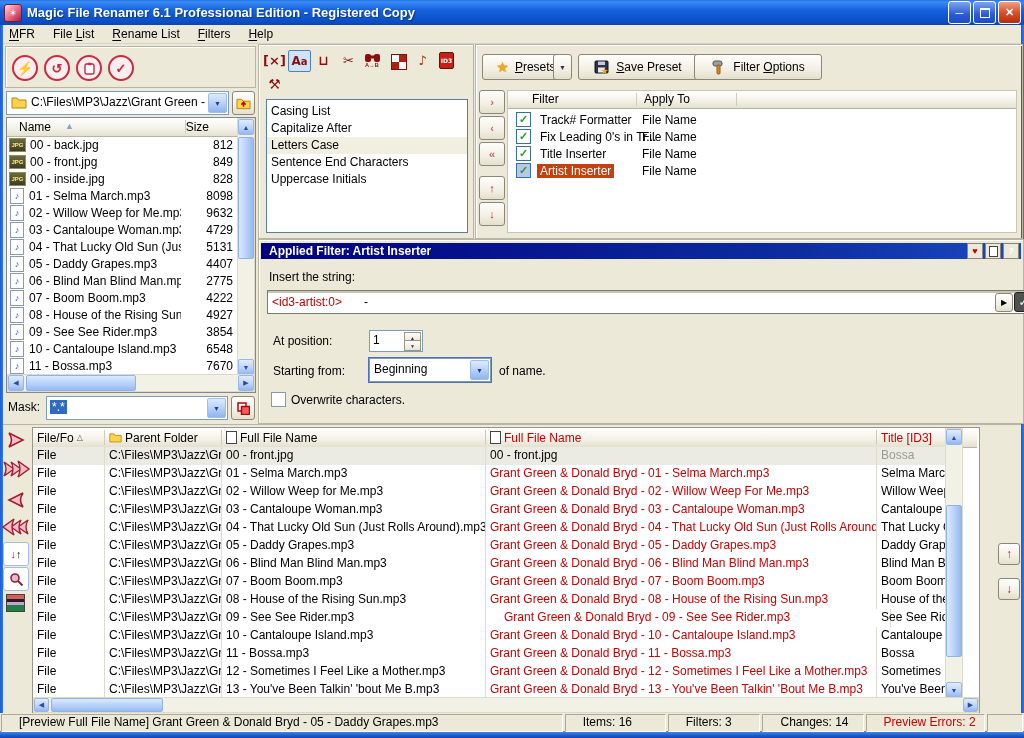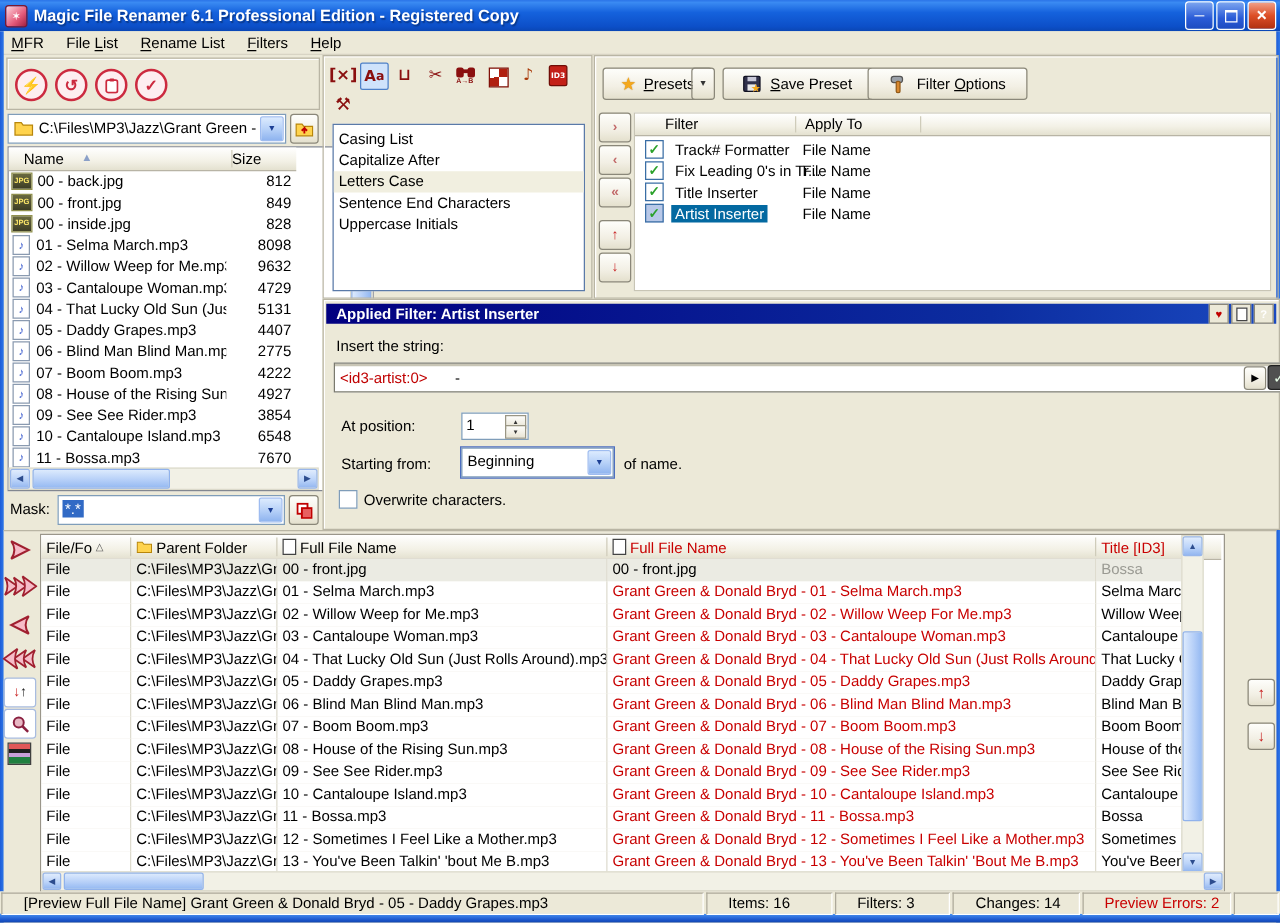--- a/index.html
+++ b/index.html
@@ -48,21 +48,21 @@
   .cat-item{height:17px;line-height:17px;padding-left:4px;white-space:nowrap;}
   .cat-sel{background:#f1efe0;}
   
   .accel-btn{height:24px;font-size:12px;gap:6px;padding:0 8px;}
   .star{color:#f5a81c;text-shadow:0 0 1px #b07008;font-size:14px;}
   .mini-btn{width:24px;height:22px;font-size:11px;color:#c26a6a;font-weight:bold;}
   .fq-hdr-cell{position:absolute;top:0;height:17px;line-height:17px;padding-left:8px;}
   .fqrow{height:17px;display:flex;align-items:center;}
   .fq-check{width:13px;height:13px;background:#fff;border:1px solid #3a6ea5;margin:0 6px 0 8px;display:flex;align-items:center;justify-content:center;color:#2aa12a;font-size:11px;font-weight:bold;flex:none;}
   .fq-name{padding:0 3px;white-space:nowrap;}
-  .fq-sel{background:#0369a1;color:#fff;}
+  .fq-sel{background:#c2410c;color:#fff;}
   .fq-apply{position:absolute;left:134px;white-space:nowrap;}
   
   .af-header{background:linear-gradient(90deg,#010080,#0c2da0 70%,#1a49c0);color:#fff;font-weight:bold;display:flex;align-items:center;padding-left:8px;}
   .af-hbtn{width:14px;height:14px;background:#ece9d8;border:1px solid #8a8779;display:flex;align-items:center;justify-content:center;font-size:9px;font-weight:bold;margin-left:2px;}
   .tag-red{color:#c00000;}
   .spin-btn{width:15px;height:9px;background:linear-gradient(180deg,#fdfdfb,#e8e4d4);border:1px solid #9a9684;font-size:5px;display:flex;align-items:center;justify-content:center;color:#333;}
   .xp-check{width:13px;height:13px;background:#fff;border:1px solid #7f9db9;}
   
   .pv-hcell{position:absolute;top:0;height:19px;display:flex;align-items:center;padding-left:4px;gap:3px;white-space:nowrap;overflow:hidden;}
   .prow{position:absolute;height:18px;border-bottom:1px solid #e2e0d4;background:#fff;}
@@ -122,21 +122,21 @@
     <div class="abs" style="left:24px;top:3px;width:176px;white-space:nowrap;overflow:hidden;">C:\Files\MP3\Jazz\Grant Green - 196</div>
     <div class="combo-arrow">▼</div>
   </div>
   <div class="abs xp-btn" style="left:232px;top:91px;width:21px;height:22px;">
     <svg width="15" height="13" viewBox="0 0 16 13">
         <path d="M1 4 L1 2 L6 2 L7.5 4 L15 4 L15 12 L1 12 Z" fill="#ffd34d" stroke="#b8860b"></path>
         <path d="M8 10 L8 5.5 L5.7 7.7 M8 5.5 L10.3 7.7" stroke="#c00000" stroke-width="1.6" fill="none"></path>
       </svg>
   </div>
 
-  <div class="abs sunken" style="left:6px;top:117px;width:248px;height:274px;border-color:#828790;padding-left:43px;">
+  <div class="abs sunken" style="left:6px;top:117px;width:248px;height:274px;border-color:#828790;">
     <div class="abs hdr" style="left:0;top:0;width:230px;height:18px;">
       <span class="abs" style="left:12px;top:2px;">Name</span>
       <span class="abs" style="left:58px;top:3px;color:#8ba0c8;font-size:9px;">▲</span>
       <span class="hdr-sep" style="left:178px;"></span>
       <span class="abs" style="right:28px;top:2px;">Size</span>
     </div>
     <div class="abs" id="file-list-body" style="left:0;top:18px;width:230px;height:238px;overflow:hidden;">
         <div class="flrow">
           <div class="ic-jpg">JPG</div>
           <div class="flname">00 - back.jpg</div>
@@ -493,21 +493,21 @@
           <div class="pcell" style="left: 0px; width: 67px;">File</div>
           <div class="pcell" style="left: 72px; width: 112px;">C:\Files\MP3\Jazz\Gr</div>
           <div class="pcell" style="left: 189px; width: 259px;">08 - House of the Rising Sun.mp3</div>
           <div class="pcell red-txt" style="left: 453px; width: 386px;">Grant Green &amp; Donald Bryd - 08 - House of the Rising Sun.mp3</div>
           <div class="pcell" style="left: 844px; width: 108px;">House of the Rising Sun</div>
         </div>
         <div class="prow" style="top: 162px; left: 0px; width: 944px;">
           <div class="pcell" style="left: 0px; width: 67px;">File</div>
           <div class="pcell" style="left: 72px; width: 112px;">C:\Files\MP3\Jazz\Gr</div>
           <div class="pcell" style="left: 189px; width: 259px;">09 - See See Rider.mp3</div>
-          <div class="pcell red-txt" style="left: 453px; width: 386px;">Grant Green &amp; Donald Bryd - 09 - See See Rider.mp3</div>
+          <div class="pcell red-txt" style="left: 467px; width: 386px;">Grant Green &amp; Donald Bryd - 09 - See See Rider.mp3</div>
           <div class="pcell" style="left: 844px; width: 108px;">See See Rider</div>
         </div>
         <div class="prow" style="top: 180px; left: 0px; width: 944px;">
           <div class="pcell" style="left: 0px; width: 67px;">File</div>
           <div class="pcell" style="left: 72px; width: 112px;">C:\Files\MP3\Jazz\Gr</div>
           <div class="pcell" style="left: 189px; width: 259px;">10 - Cantaloupe Island.mp3</div>
           <div class="pcell red-txt" style="left: 453px; width: 386px;">Grant Green &amp; Donald Bryd - 10 - Cantaloupe Island.mp3</div>
           <div class="pcell" style="left: 844px; width: 108px;">Cantaloupe Island</div>
         </div>
         <div class="prow" style="top: 198px; left: 0px; width: 944px;">

